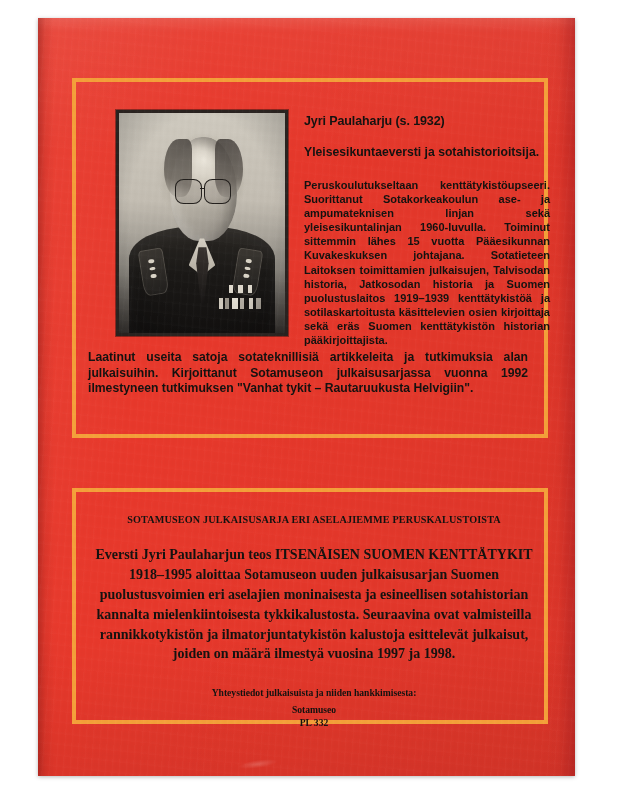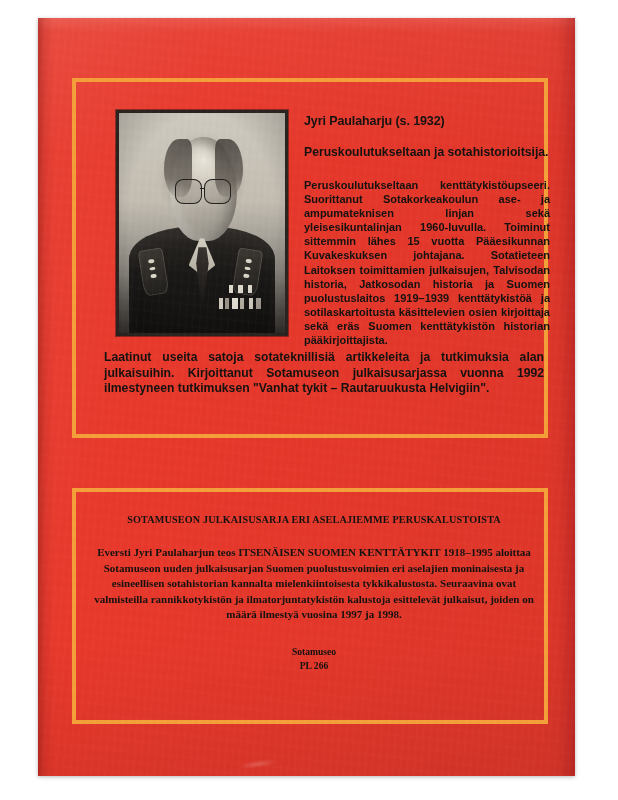--- a/index.html
+++ b/index.html
@@ -239,21 +239,21 @@
   #bio-col {
     font-size: 11px;
     font-weight: bold;
     line-height: 1.285;
     text-align: justify;
     margin: 0;
     hyphens: manual;
   }
   #bio-full {
     position: absolute;
-    left: 28px;
+    left: 12px;
     top: 268px;
     width: 440px;
     font-size: 12.2px;
     font-weight: bold;
     line-height: 1.285;
     color: #141210;
     text-align: justify;
   }
 
   
@@ -266,21 +266,21 @@
     text-align: center;
     font-family: Liberation Serif, serif;
   }
   #series-title {
     font-size: 10.2px;
     font-weight: bold;
     letter-spacing: 0.15px;
     margin: 0 0 20px 0;
   }
   #series-body {
-    font-size: 11px;
+    font-size: 14px;
     font-weight: bold;
     line-height: 1.42;
     margin: 12px 0 22px 0;
   }
   #series-contact-lead {
     font-size: 9.6px;
     font-weight: bold;
     line-height: 1.42;
     margin: 0 0 3px 0;
   }
@@ -336,33 +336,34 @@
             <span class="ph-pip p3"></span>
           </div>
           <div class="ph" id="ph-ribbons2"></div>
           <div class="ph" id="ph-ribbons"></div>
           <div id="photo-vignette"></div>
         </div>
       </div>
 
       <div id="bio-head-block">
         <p id="bio-name">Jyri Paulaharju (s. 1932)</p>
-        <p id="bio-role">Peruskoulutukseltaan ja sotahistorioitsija.</p>
+        <p id="bio-role">Yleisesikuntaeversti ja sotahistorioitsija.</p>
         <p id="bio-col">Peruskoulutukseltaan kenttätykistöupseeri. Suorittanut Sotakorkeakoulun ase- ja ampumateknisen linjan sekä yleisesikuntalinjan 1960-luvulla. Toiminut sittemmin lähes 15 vuotta Pääesikunnan Kuvakeskuksen johtajana. Sotatieteen Laitoksen toimittamien julkaisujen, Talvisodan historia, Jatkosodan historia ja Suomen puolustuslaitos 1919–1939 kenttätykistöä ja sotilaskartoitusta käsittelevien osien kirjoittaja sekä eräs Suomen kenttätykistön historian pääkirjoittajista.</p>
       </div>
 
       <div id="bio-full">Laatinut useita satoja sotateknillisiä artikkeleita ja tutkimuksia alan julkaisuihin. Kirjoittanut Sotamuseon julkaisusarjassa vuonna 1992 ilmestyneen tutkimuksen "Vanhat tykit – Rautaruukusta Helvigiin".</div>
     </div>
 
     <div class="panel" id="panel-series">
       <div id="series-inner">
         <p id="series-title">SOTAMUSEON JULKAISUSARJA ERI ASELAJIEMME PERUSKALUSTOISTA</p>
         <p id="series-body">Eversti Jyri Paulaharjun teos ITSENÄISEN SUOMEN KENTTÄTYKIT 1918–1995 aloittaa Sotamuseon uuden julkaisusarjan Suomen puolustusvoimien eri aselajien moninaisesta ja esineellisen sotahistorian kannalta mielenkiintoisesta tykkikalustosta. Seuraavina ovat valmisteilla rannikkotykistön ja ilmatorjuntatykistön kalustoja esittelevät julkaisut, joiden on määrä ilmestyä vuosina 1997 ja 1998.</p>
+        <p id="series-contact-lead">Yhteystiedot julkaisuista ja niiden hankkimisesta:</p>
         <p class="contact-line">Sotamuseo</p>
-        <p class="contact-line">PL 266</p>
+        <p class="contact-line">PL 332</p>
       </div>
     </div>
 
     <div id="grain"></div>
     <div id="scuff1"></div>
   </div>
 
 </div>
 
 </body></html>

